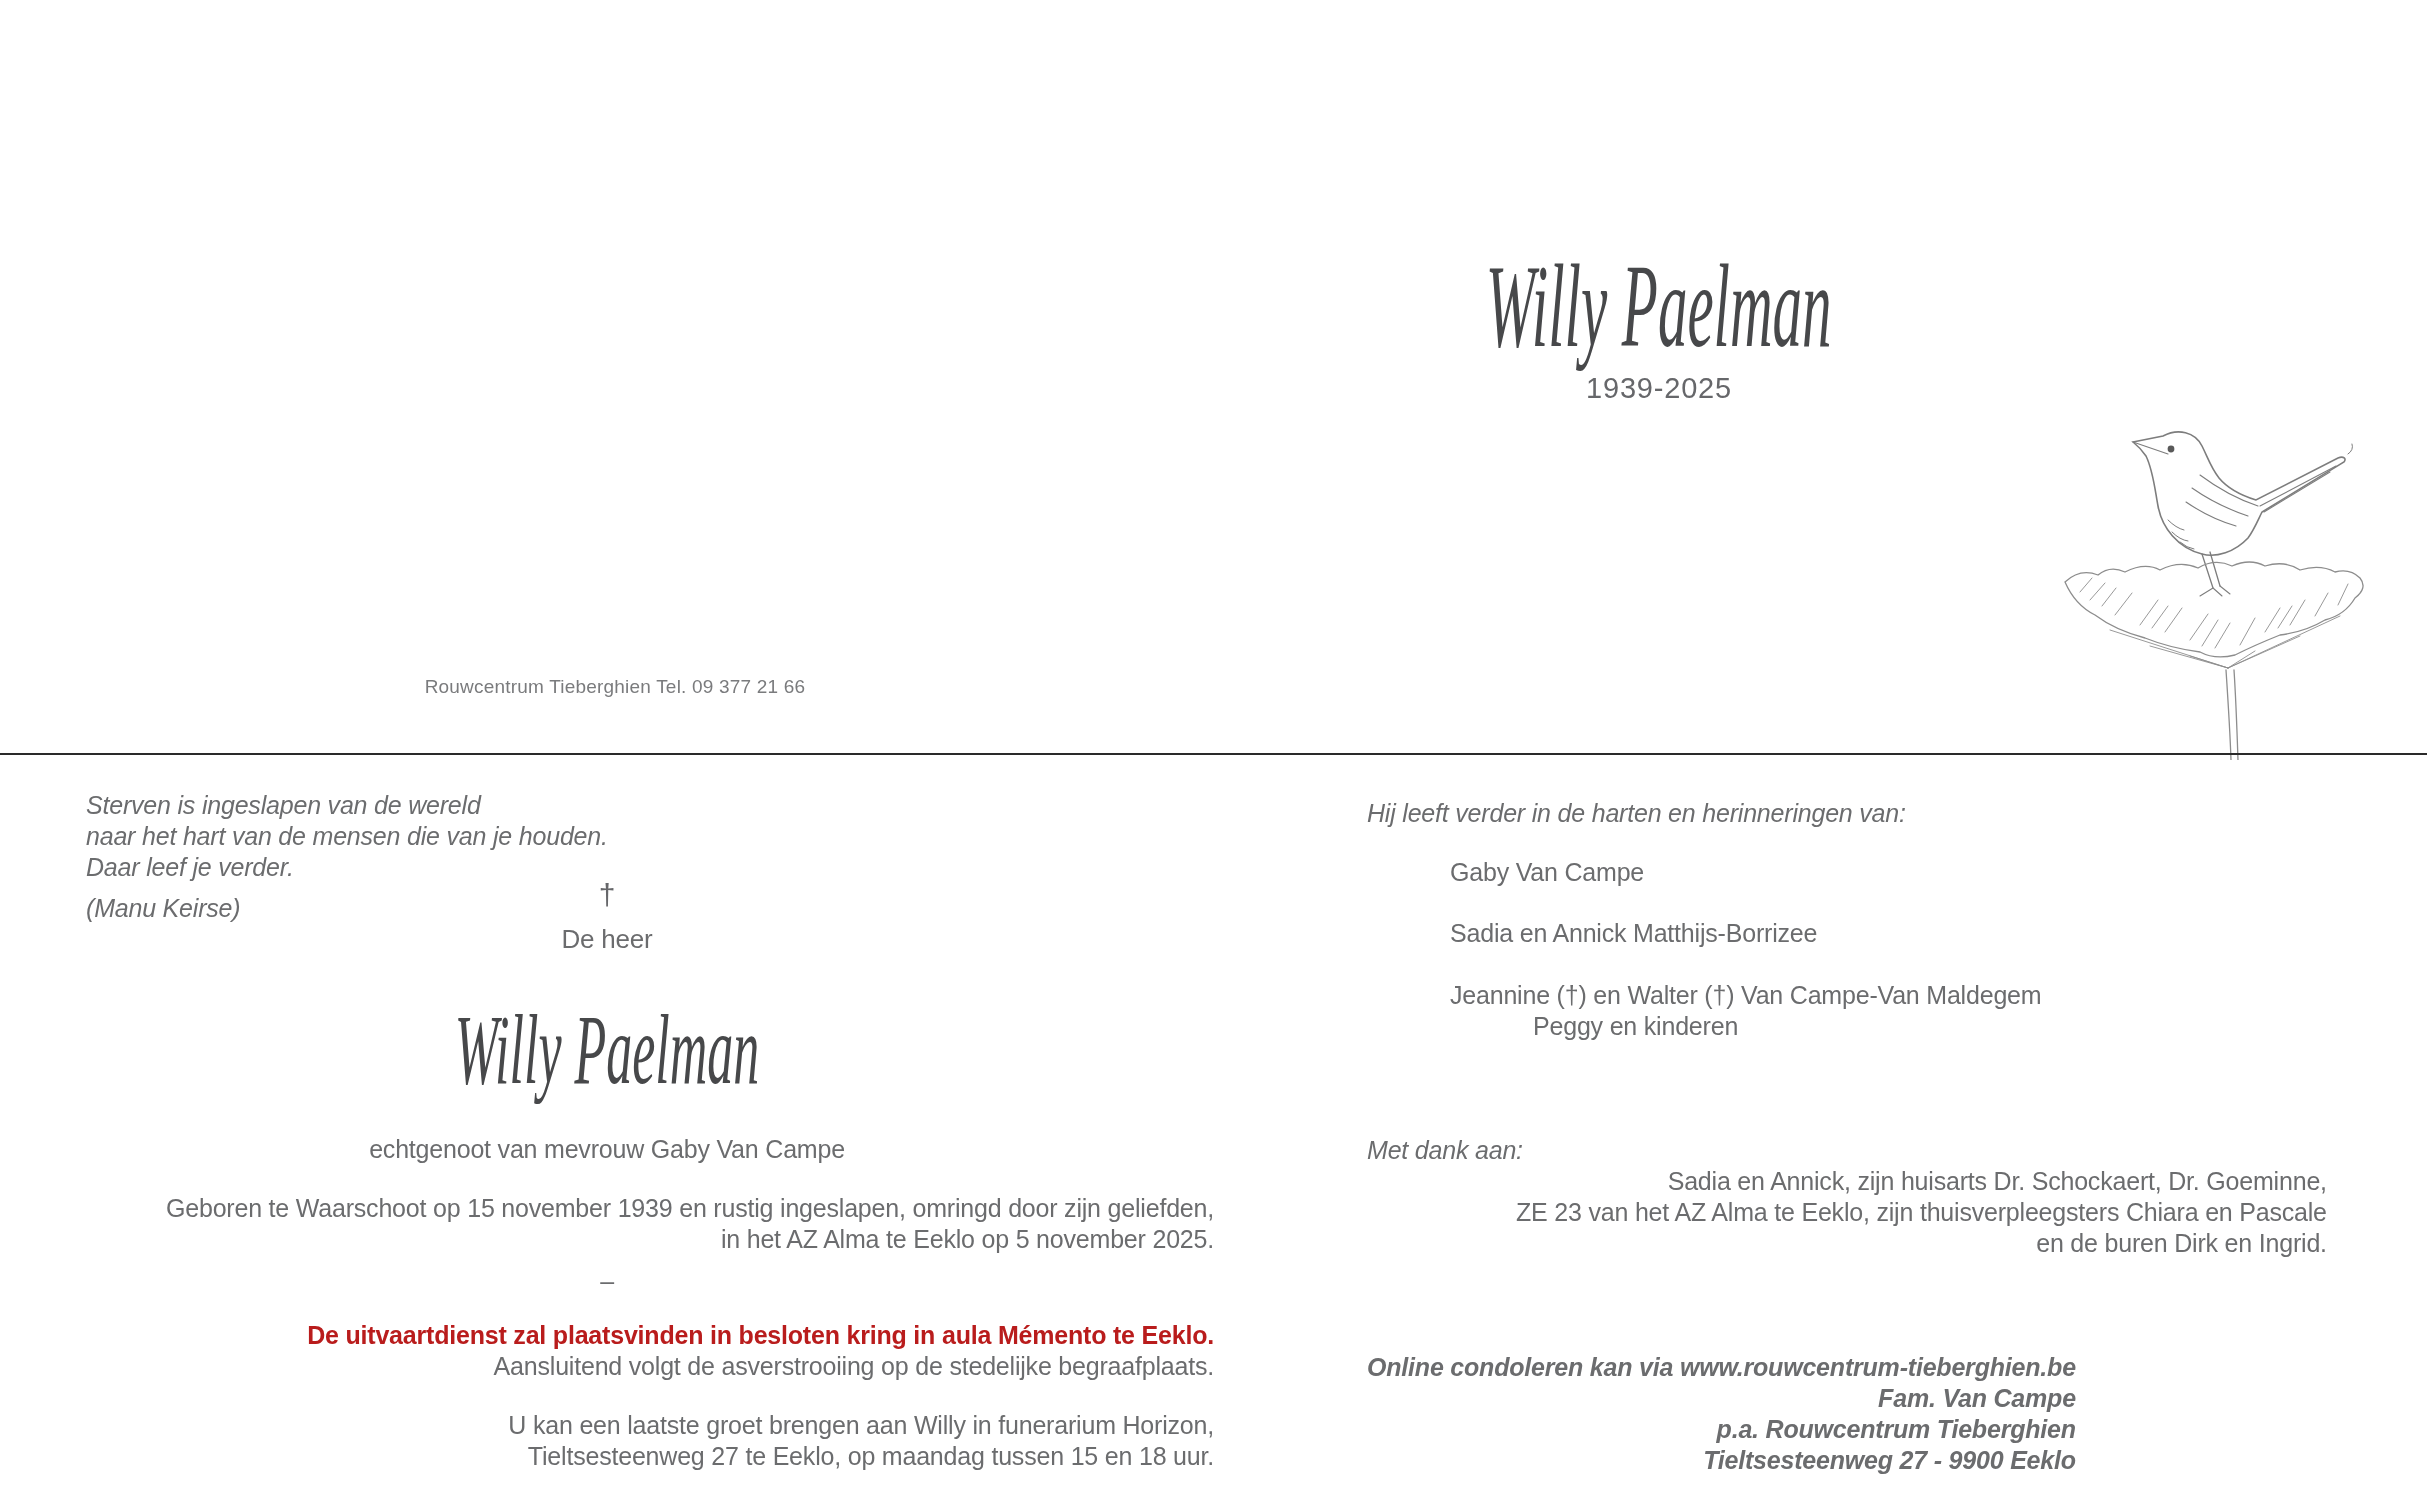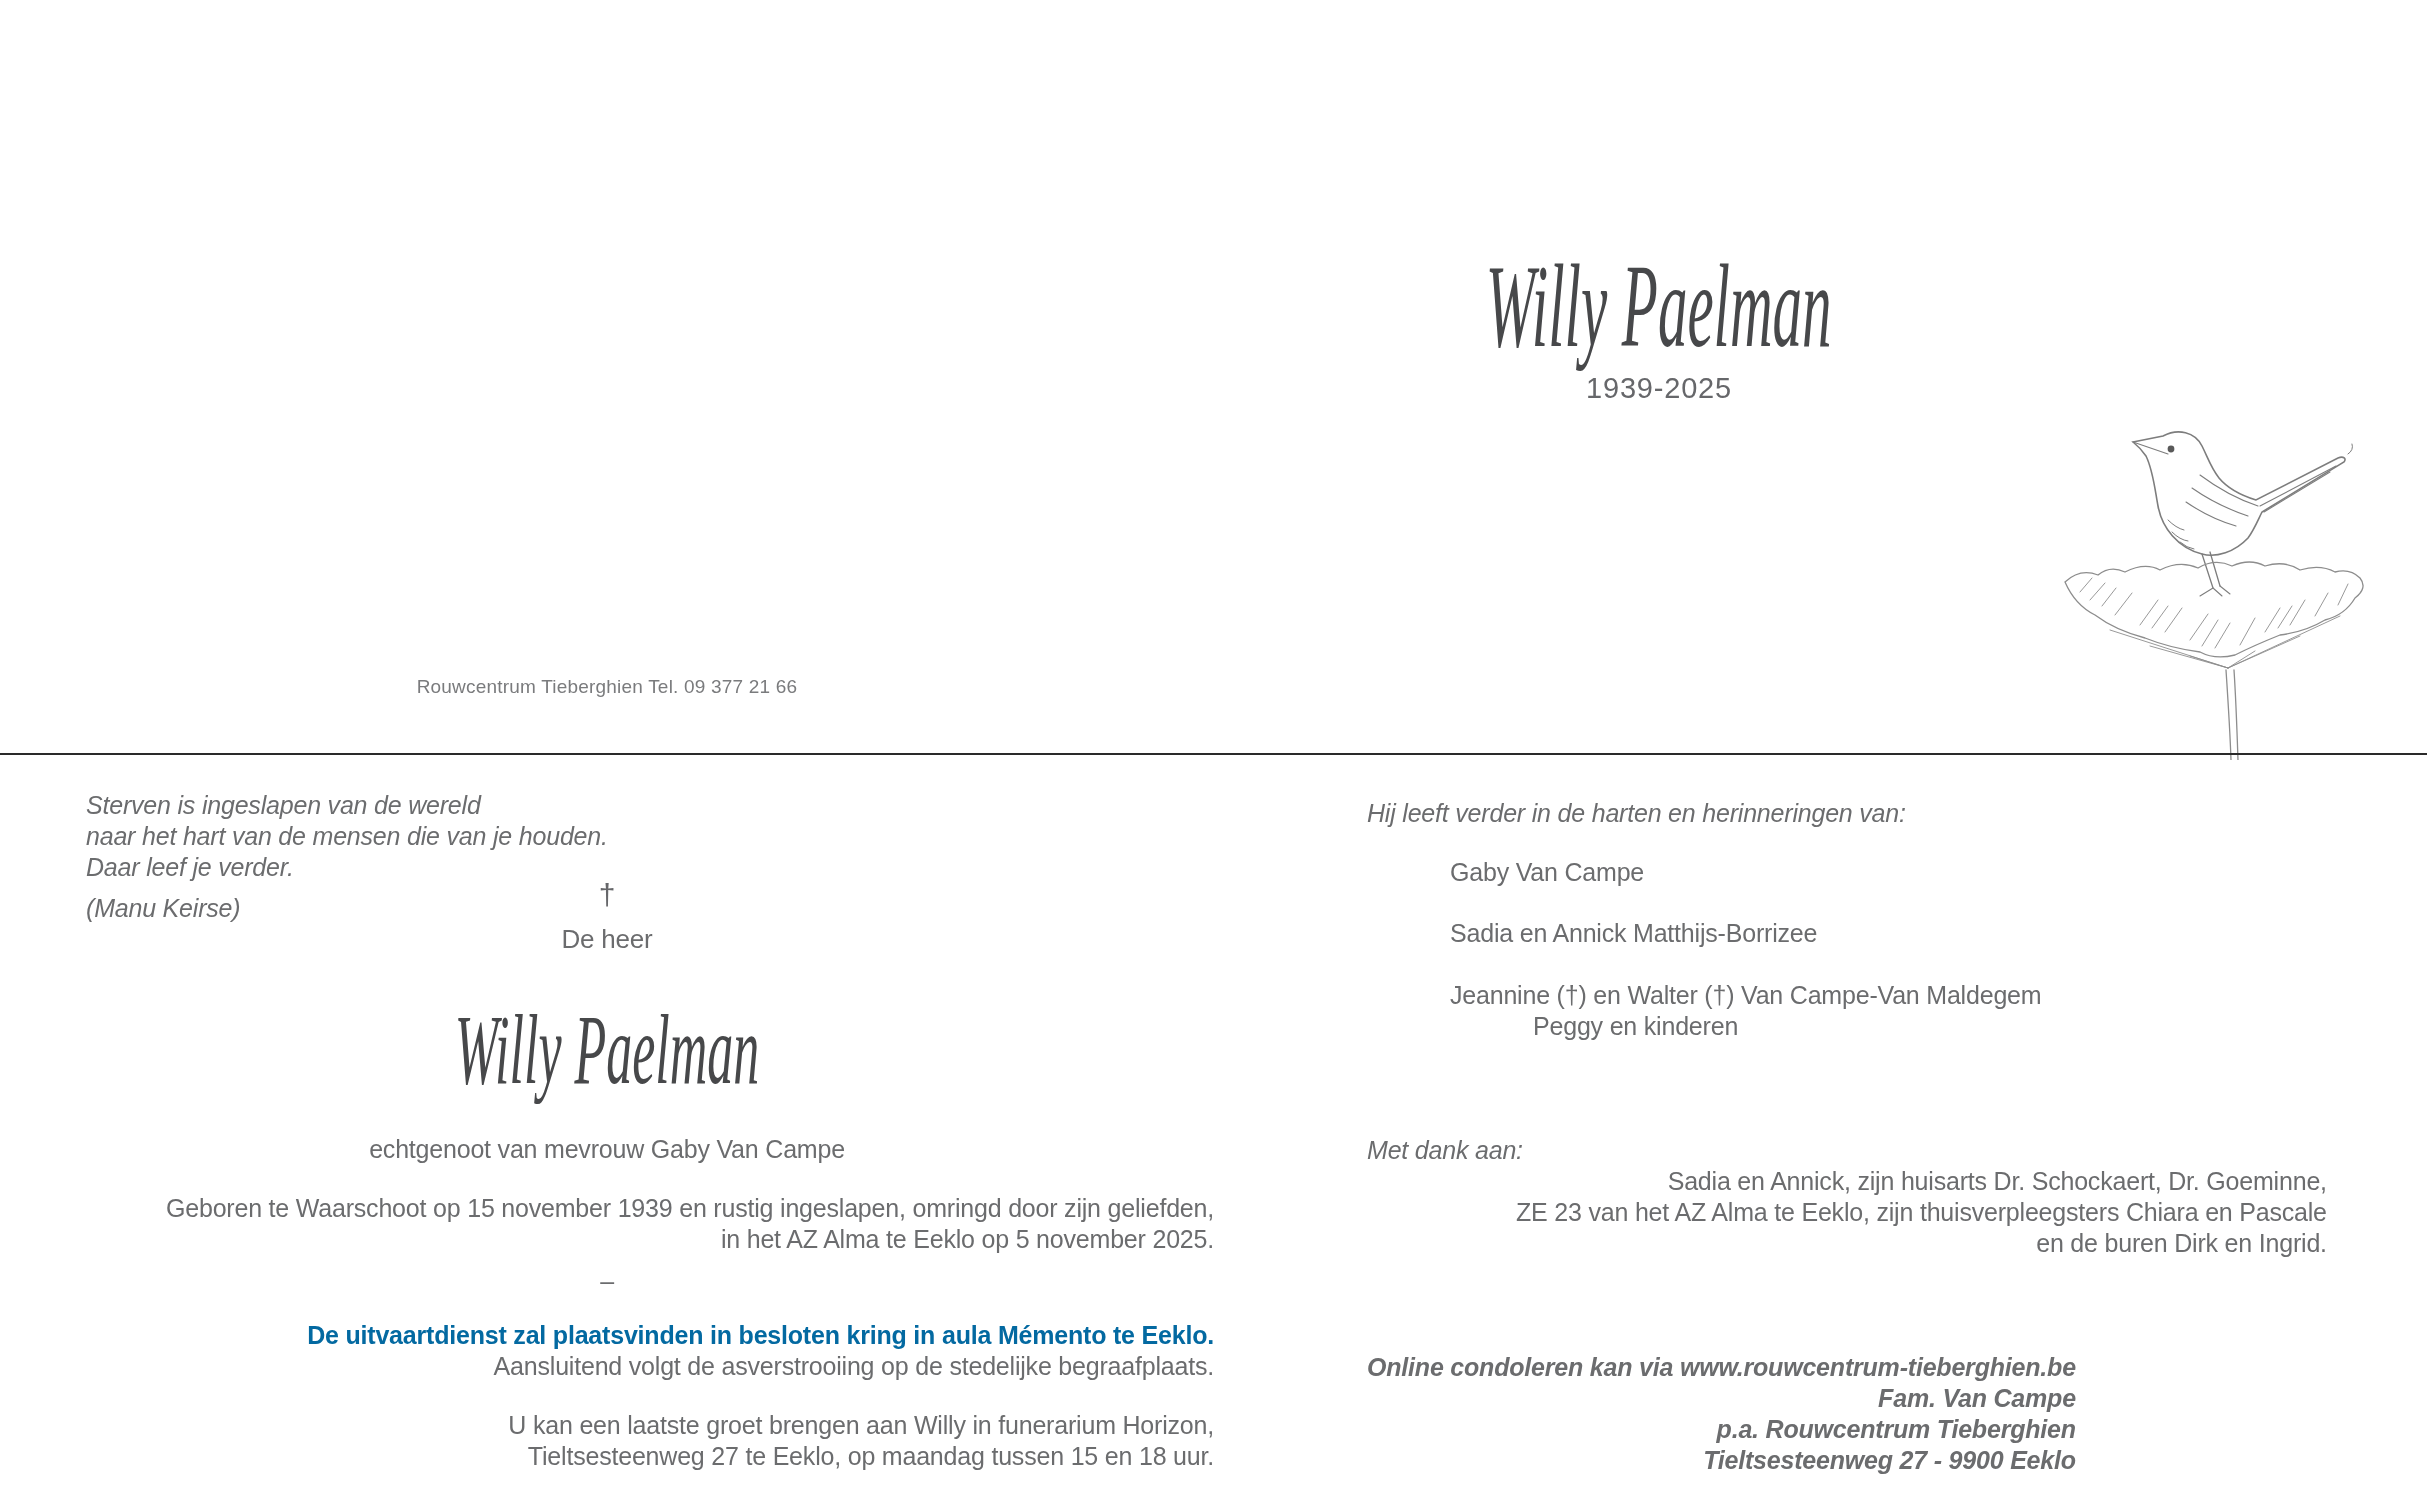--- a/index.html
+++ b/index.html
@@ -27,21 +27,21 @@
   }
   .body-text {
     font-size: 25px;
     line-height: 31px;
     letter-spacing: -0.2px;
     color: #6b6c6e;
   }
   .italic { font-style: italic; }
   .bold-line {
     font-weight: bold;
-    color: #0369a1;
+    color: #b91c1c;
   }
   .script-name {
     font-family: "Liberation Serif", serif;
     font-style: italic;
     color: #47484a;
     white-space: nowrap;
     display: inline-block;
     line-height: 1;
   }
   .script-top {
@@ -59,20 +59,21 @@
     left: 0;
     top: 753px;
     width: 2427px;
     height: 2px;
     background: #2a2a2a;
   }
   .small-footer {
     font-size: 19px;
     color: #7a7b7d;
     letter-spacing: 0.2px;
+    padding-left: 8px;
   }
   .years {
     font-size: 29px;
     letter-spacing: 0.8px;
     color: #66676a;
   }
   .cross-glyph {
     font-size: 30px;
     color: #66676a;
     line-height: 1;

